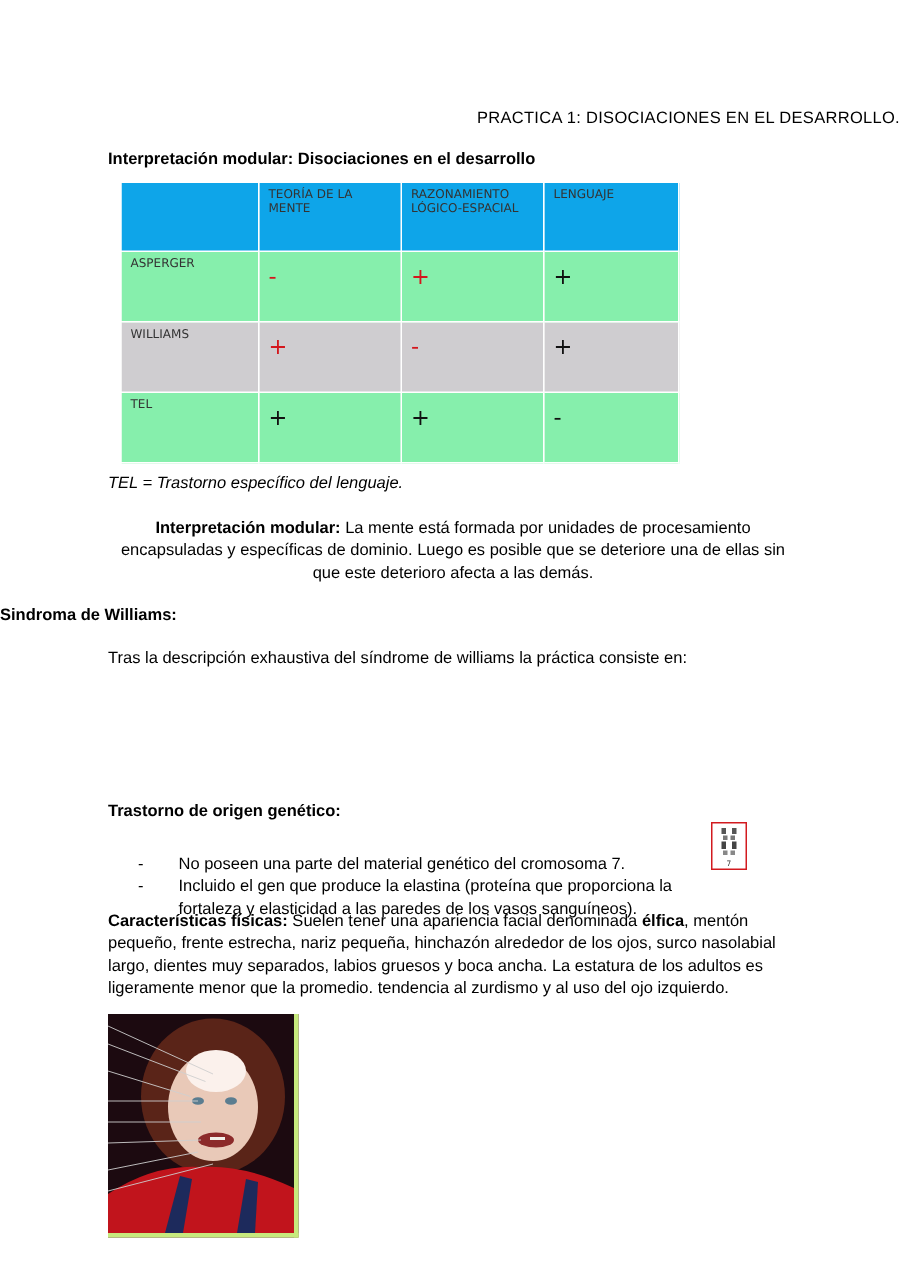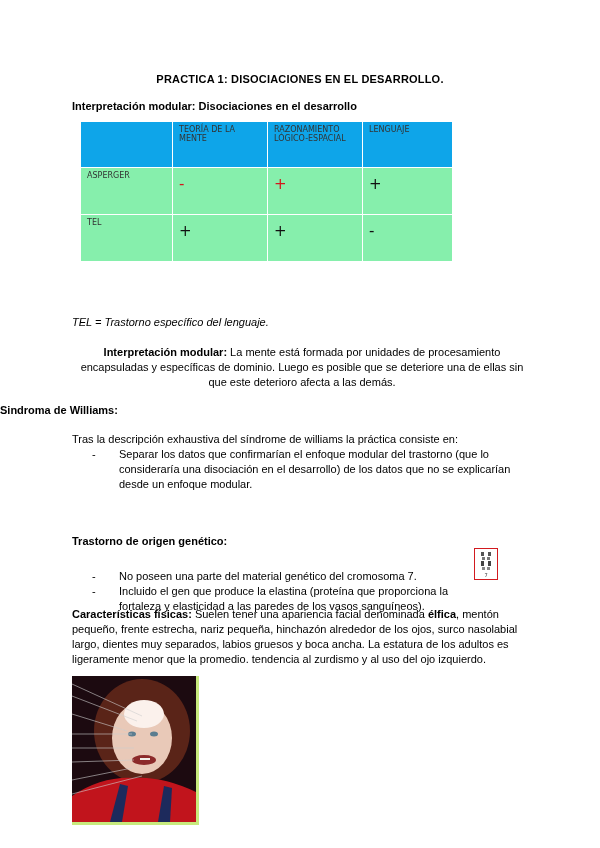--- a/index.html
+++ b/index.html
@@ -1,19 +1,19 @@
 <!DOCTYPE html>
 <html><head>
   <meta charset="utf-8">
   <style>
     html, body { margin: 0; padding: 0; background: #ffffff; }
     body { width: 600px; height: 848px; position: relative; overflow: hidden;
            font-family: "Liberation Sans", "DejaVu Sans", sans-serif; color: #000; }
     .abs { position: absolute; }
-    .title { left: 0; width: 600px; top: 73px; text-align: center; font-weight: bold; font-size: 11px; letter-spacing: 0.2px; }
+    .title { left: 0; width: 600px; top: 73px; text-align: right; font-weight: normal; font-size: 11px; letter-spacing: 0.2px; }
     .h-bold { font-weight: bold; font-size: 11px; }
     .p { font-size: 11px; line-height: 15px; }
     table.mod { position: absolute; left: 80px; top: 121px; border-collapse: collapse; width: 373px; }
     table.mod td { border: 1.5px solid #ffffff; vertical-align: top; padding: 3px 6px 0 6px; height: 43px;
                    font-family: "DejaVu Sans", sans-serif; font-size: 8px; color: #333; }
     table.mod tr.hdr td { background: #0ea5e9; height: 42px; margin-top: 13px; }
     table.mod tr.light td { background: #86efac; }
     table.mod tr.dark td { background: #cfcdd0; }
     table.mod td.c0 { width: 79px; }
     table.mod td.c1 { width: 82px; }
@@ -42,41 +42,46 @@
     <td class="c1">TEORÍA DE LA MENTE</td>
     <td class="c2">RAZONAMIENTO LÓGICO-ESPACIAL</td>
     <td>LENGUAJE</td>
   </tr>
   <tr class="light">
     <td class="c0">ASPERGER</td>
     <td class="c1"><span class="sign red">-</span></td>
     <td class="c2"><span class="sign red">+</span></td>
     <td><span class="sign blk">+</span></td>
   </tr>
+  <tr class="dark">
+    <td class="c0">WILLIAMS</td>
+    <td class="c1"><span class="sign red">+</span></td>
+    <td class="c2"><span class="sign red">-</span></td>
+    <td><span class="sign blk">+</span></td>
+  </tr>
   <tr class="light">
     <td class="c0">TEL</td>
     <td class="c1"><span class="sign blk">+</span></td>
     <td class="c2"><span class="sign blk">+</span></td>
     <td><span class="sign blk">-</span></td>
   </tr>
 </tbody>
   </table>
 
 <div class="abs p" style="left:72px; top:315px;font-style:italic;">TEL = Trastorno específico del lenguaje.</div>
 
 <div class="abs p" style="left:72px; top:345px; width:460px;text-align:center;">
   <b>Interpretación modular:</b><span> La mente está formada por unidades de procesamiento encapsuladas y específicas de dominio. Luego es posible que se deteriore una de ellas sin que este deterioro afecta a las demás.</span>
 </div>
 
 <div class="abs h-bold" style="left:0; width:600px; text-align:left; top:404px;">Sindroma de Williams:</div>
 
 <div class="abs p" style="left:72px; top:432px; width:470px;">Tras la descripción exhaustiva del síndrome de williams la práctica consiste en:</div>
 
 <ul class="abs p dash" style="left:72px; top:447px; width:460px;">
-  <li>Separar los datos que confirmarían el enfoque modular del trastorno (que lo consideraría una disociación en el desarrollo) de los datos que no se explicarían desde un enfoque modular.</li>
 </ul>
 
 <div class="abs h-bold" style="left:72px; top:535px;">Trastorno de origen genético:</div>
 
 <ul class="abs p dash" style="left:72px; top:549px; width:380px;margin-top:20px;">
   <li>No poseen una parte del material genético del cromosoma 7.</li>
   <li>Incluido el gen que produce la elastina (proteína que proporciona la fortaleza y elasticidad a las paredes de los vasos sanguíneos).</li>
 </ul>
 
 <div class="abs chromo">

